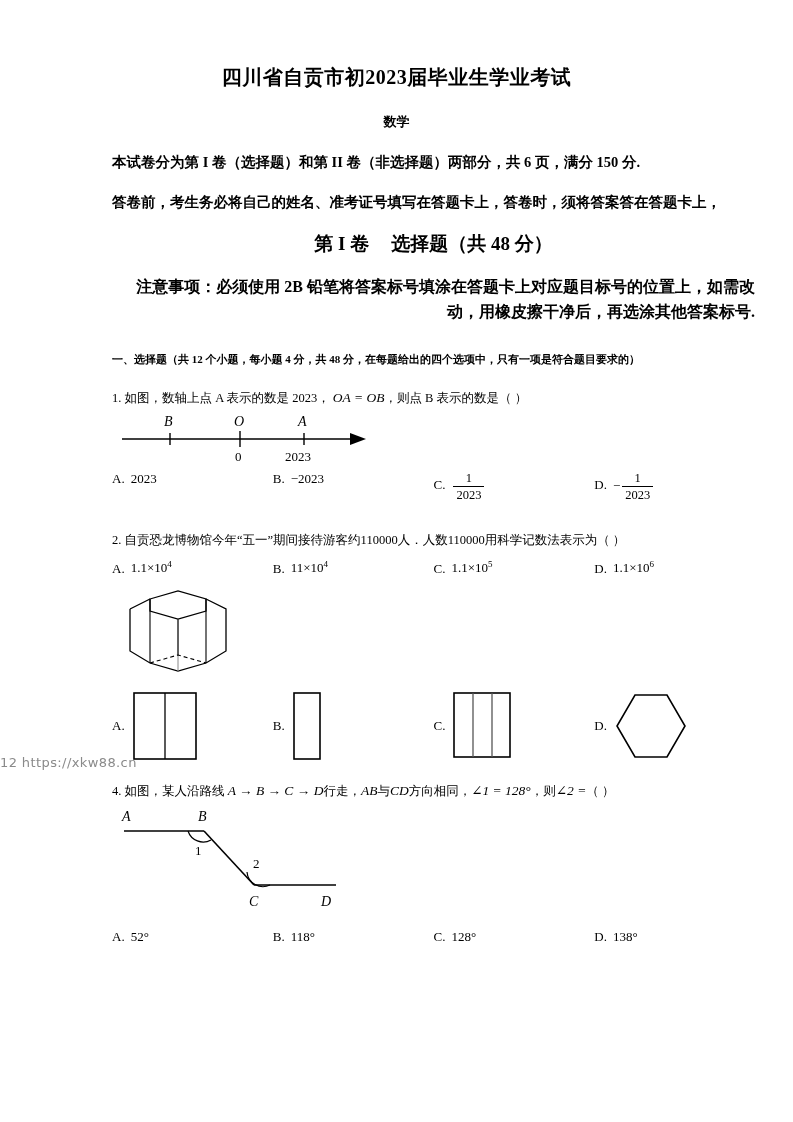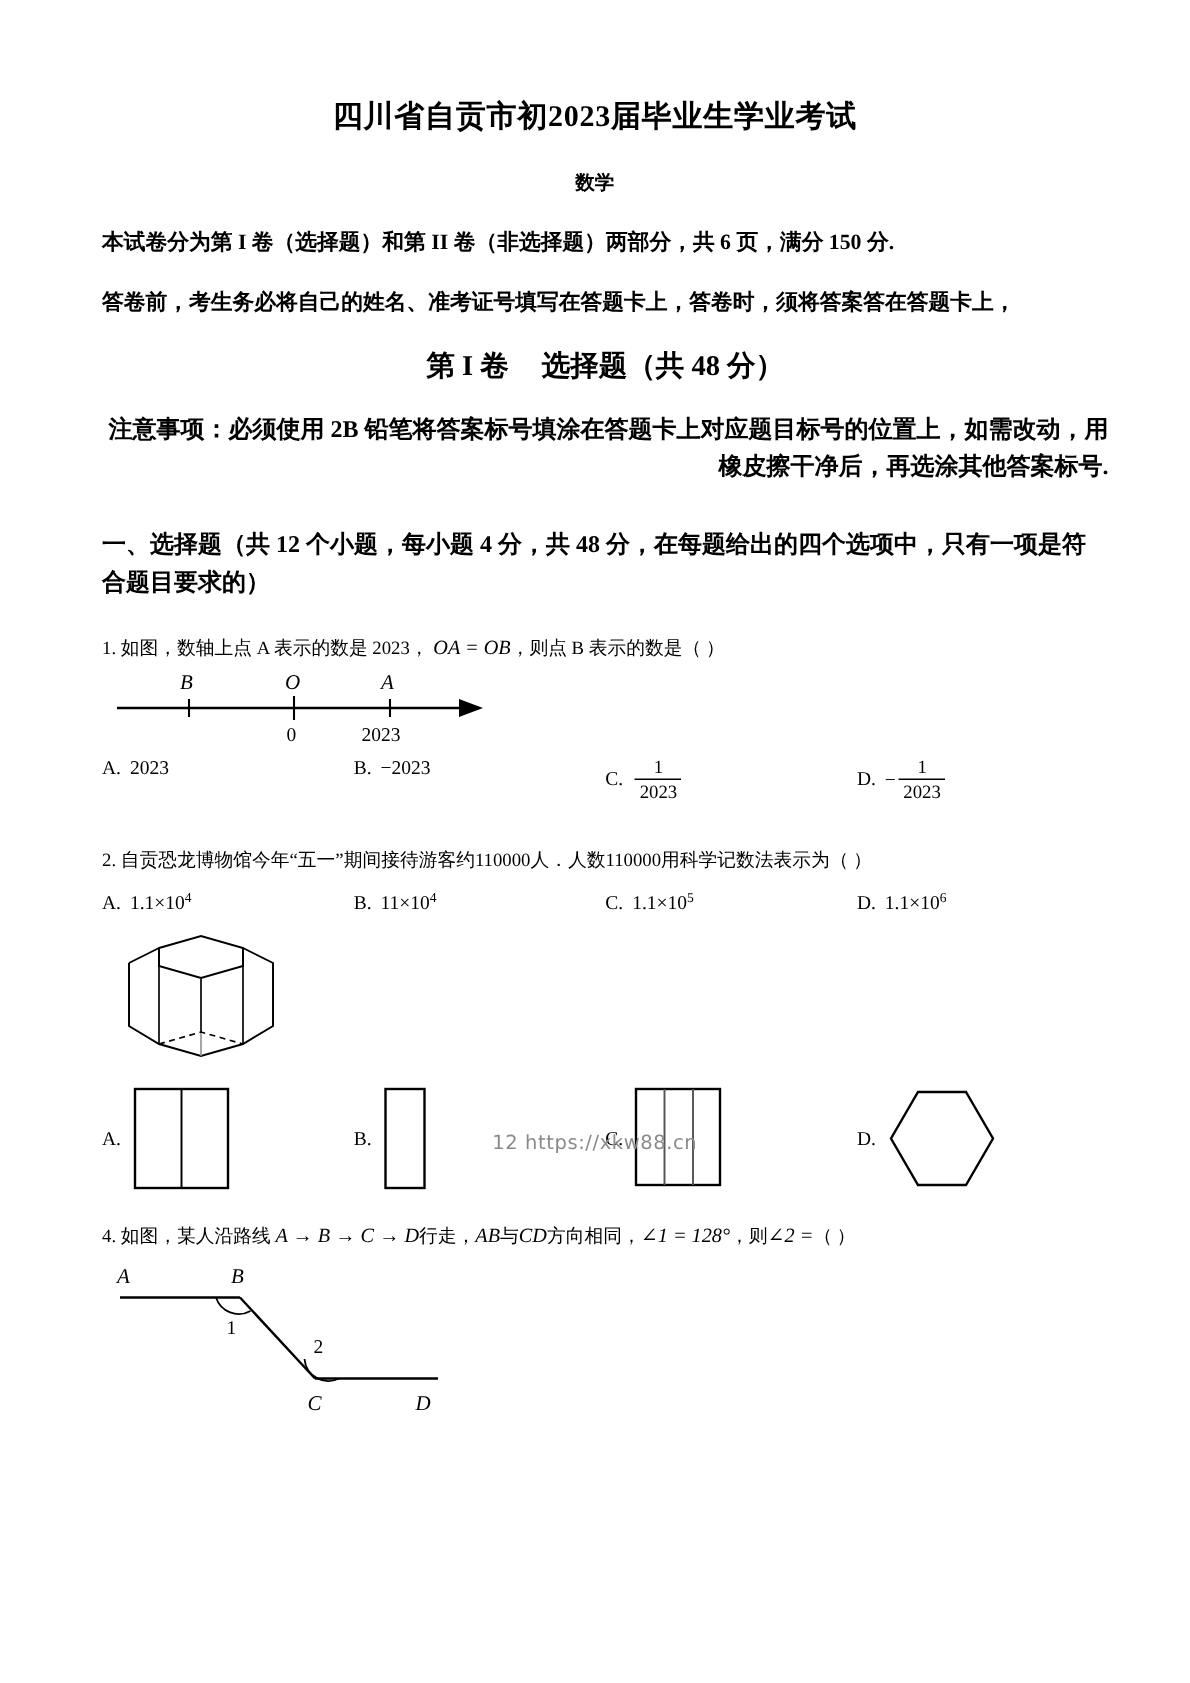--- a/index.html
+++ b/index.html
@@ -31,21 +31,22 @@
     letter-spacing: 0.5px;
   }
   .doc-subtitle {
     text-align: center;
     font-size: 13px;
     font-weight: bold;
     margin: 0;
     padding-top: 22px;
   }
   .body-wrap {
-    padding: 0 54px 0 68px;
+    padding: 0 38px 0 68px;
+    margin-left: 44px;
   }
   .instr {
     font-size: 14.5px;
     font-weight: bold;
     margin: 0;
     padding-top: 22px;
     line-height: 1.25;
   }
   .centered-head {
     text-align: center;
@@ -60,21 +61,21 @@
   }
   .note {
     font-size: 16px;
     font-weight: bold;
     margin: 0;
     padding-top: 18px;
     line-height: 1.55;
     text-align: right;
   }
   .section-head {
-    font-size: 16px;
+    font-size: 11px;
     font-weight: bold;
     margin: 0;
     padding-top: 26px;
     line-height: 1.6;
   }
   .q-stem {
     font-size: 12.5px;
     margin: 0;
     padding-top: 20px;
     line-height: 1.5;
@@ -142,21 +143,21 @@
   }
   .choice-figs .lbl {
     font-size: 13px;
     margin-right: 8px;
   }
   .footer {
     position: absolute;
     left: 0;
     right: 0;
     bottom: 18px;
-    text-align: center;
+    text-align: left;
     font-size: 13px;
     color: #8a8a8a;
     font-family: "DejaVu Sans", "Liberation Sans", sans-serif;
     letter-spacing: 0.4px;
   }
   svg {
     display: block;
     overflow: visible;
   }
   .q3-solid {
@@ -313,18 +314,32 @@
         <path d="M 129,65 A 16,16 0 0 0 152,78" fill="none" stroke="#000" stroke-width="1.2"></path>
         <text x="4" y="14" font-family="Liberation Serif, serif" font-style="italic" font-size="14">A</text>
         <text x="80" y="14" font-family="Liberation Serif, serif" font-style="italic" font-size="14">B</text>
         <text x="131" y="99" font-family="Liberation Serif, serif" font-style="italic" font-size="14">C</text>
         <text x="203" y="99" font-family="Liberation Serif, serif" font-style="italic" font-size="14">D</text>
         <text x="77" y="48" font-family="Liberation Serif, serif" font-size="13">1</text>
         <text x="135" y="61" font-family="Liberation Serif, serif" font-size="13">2</text>
       </svg>
     </div>
 
+    <div class="opts">
+      <div>
+        <span class="opt-label">A.</span><span>52°</span>
+      </div>
+      <div>
+        <span class="opt-label">B.</span><span>118°</span>
+      </div>
+      <div>
+        <span class="opt-label">C.</span><span>128°</span>
+      </div>
+      <div>
+        <span class="opt-label">D.</span><span>138°</span>
+      </div>
+    </div>
 
   </div>
 
   <div class="footer">12 https://xkw88.cn</div>
 
 </div>
 
 </body></html>

